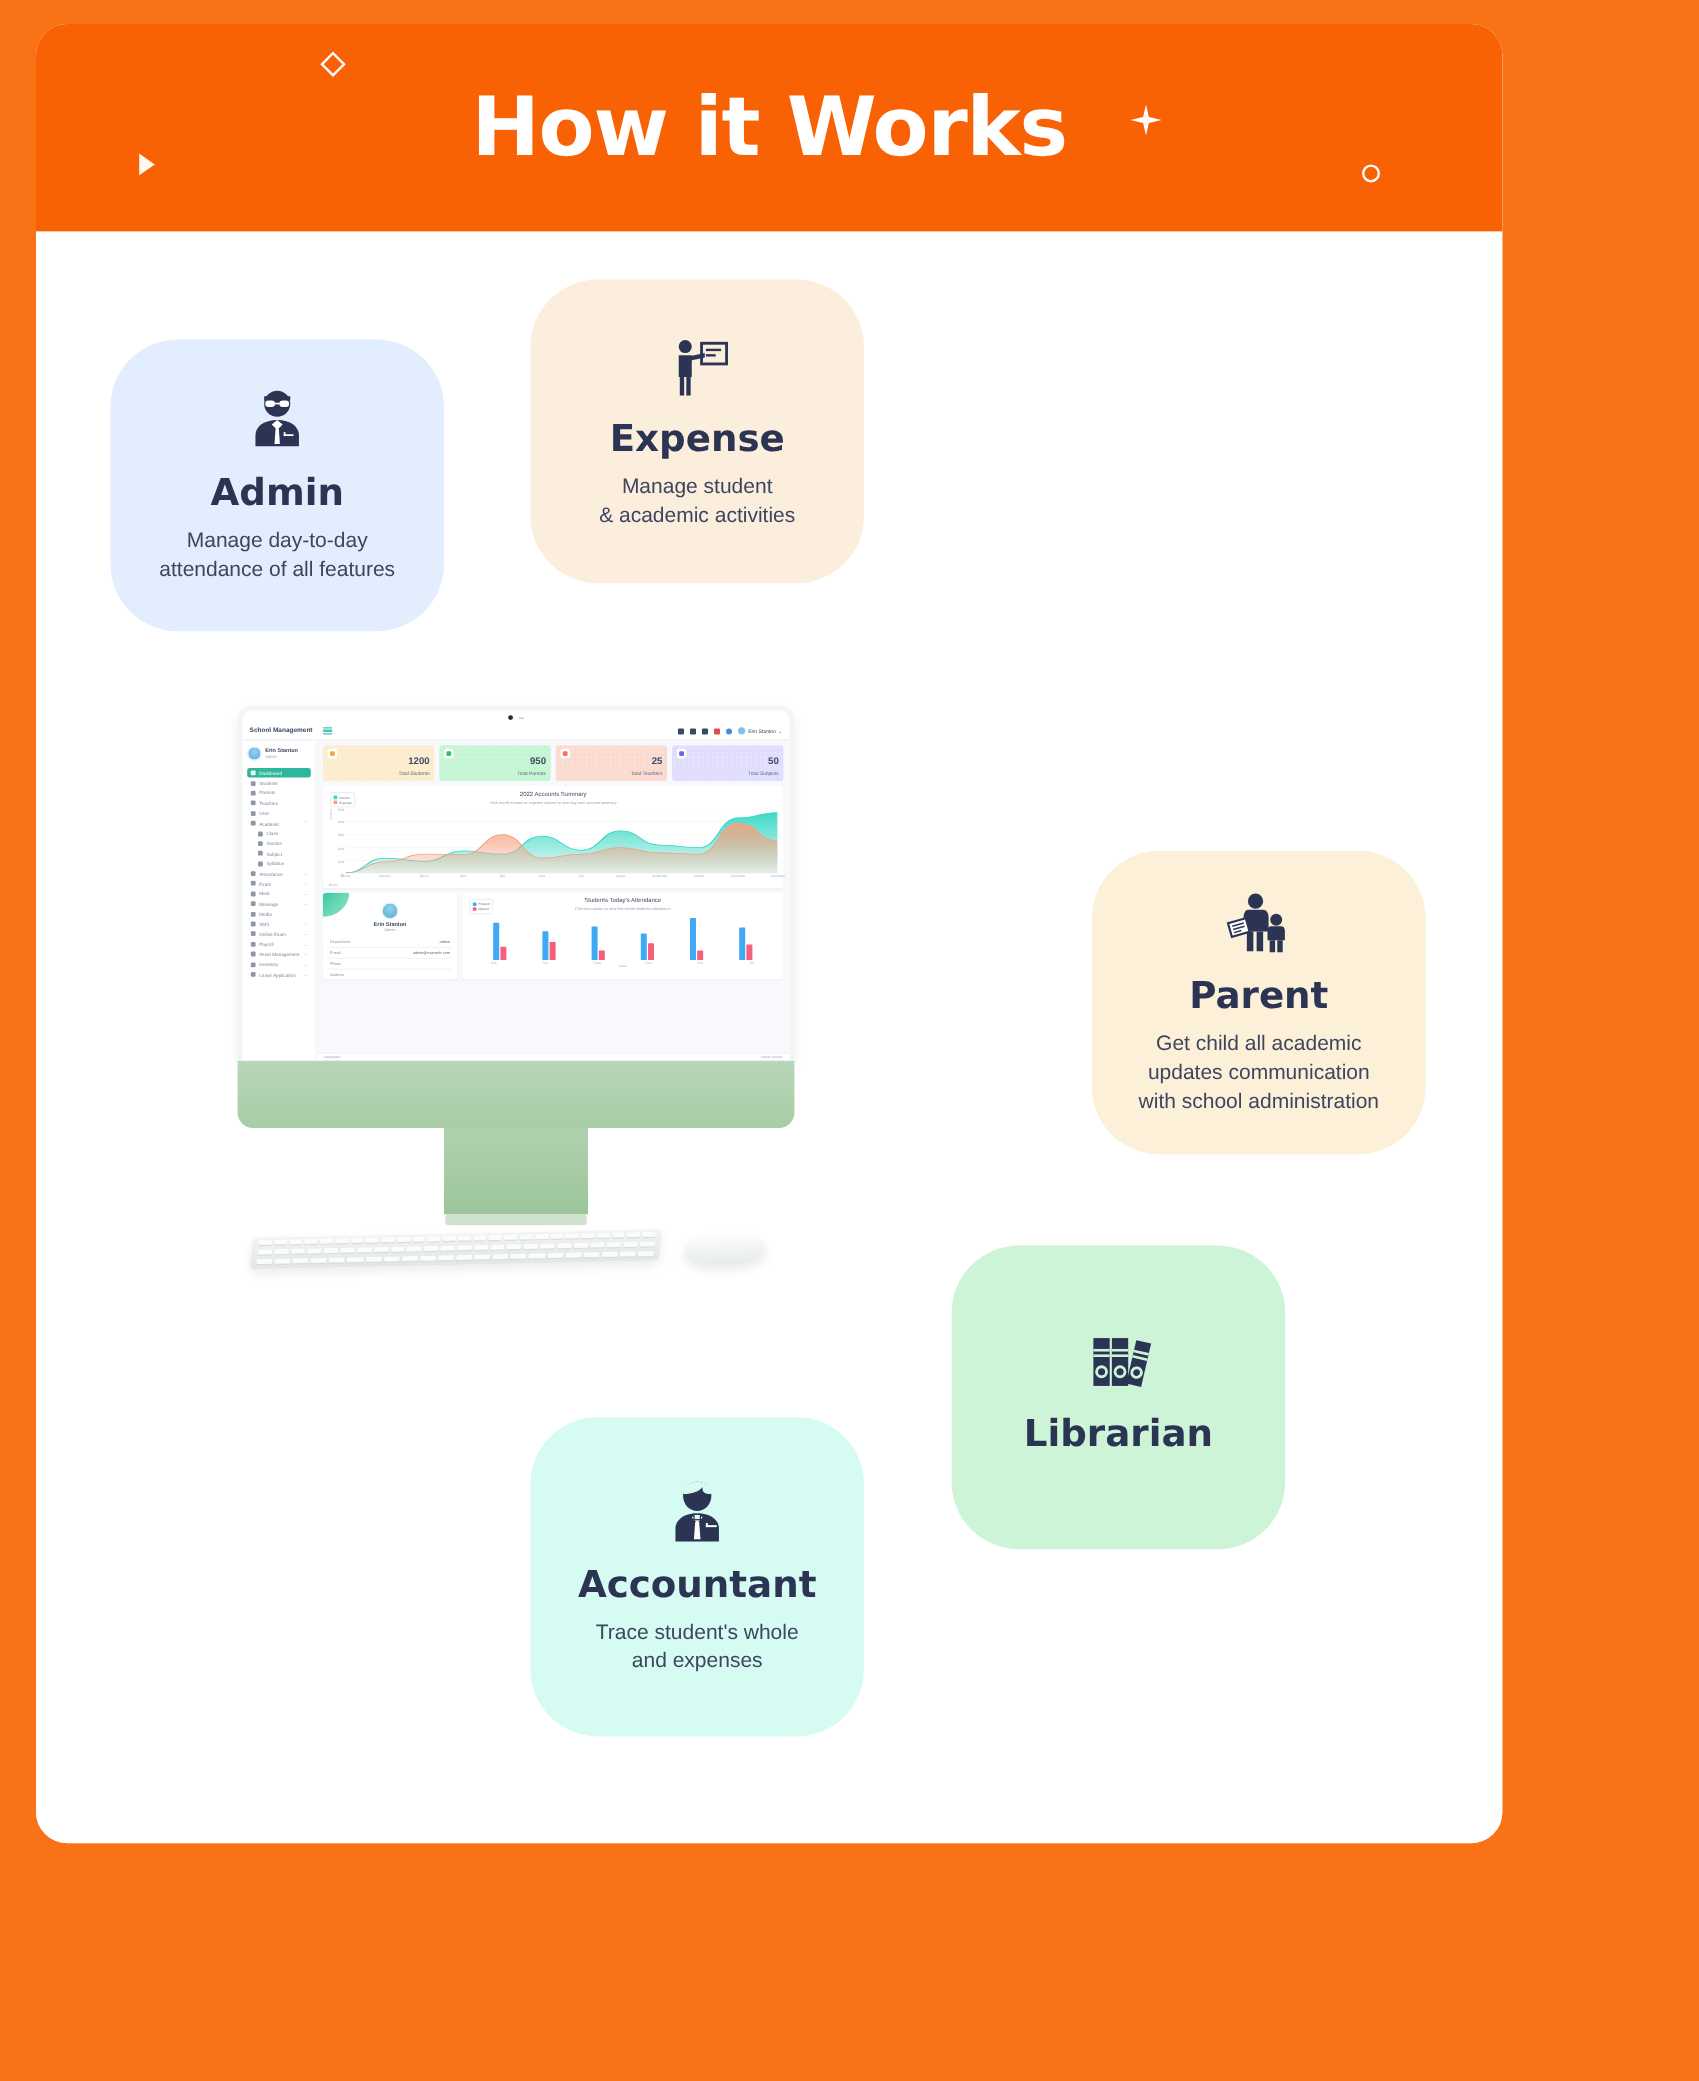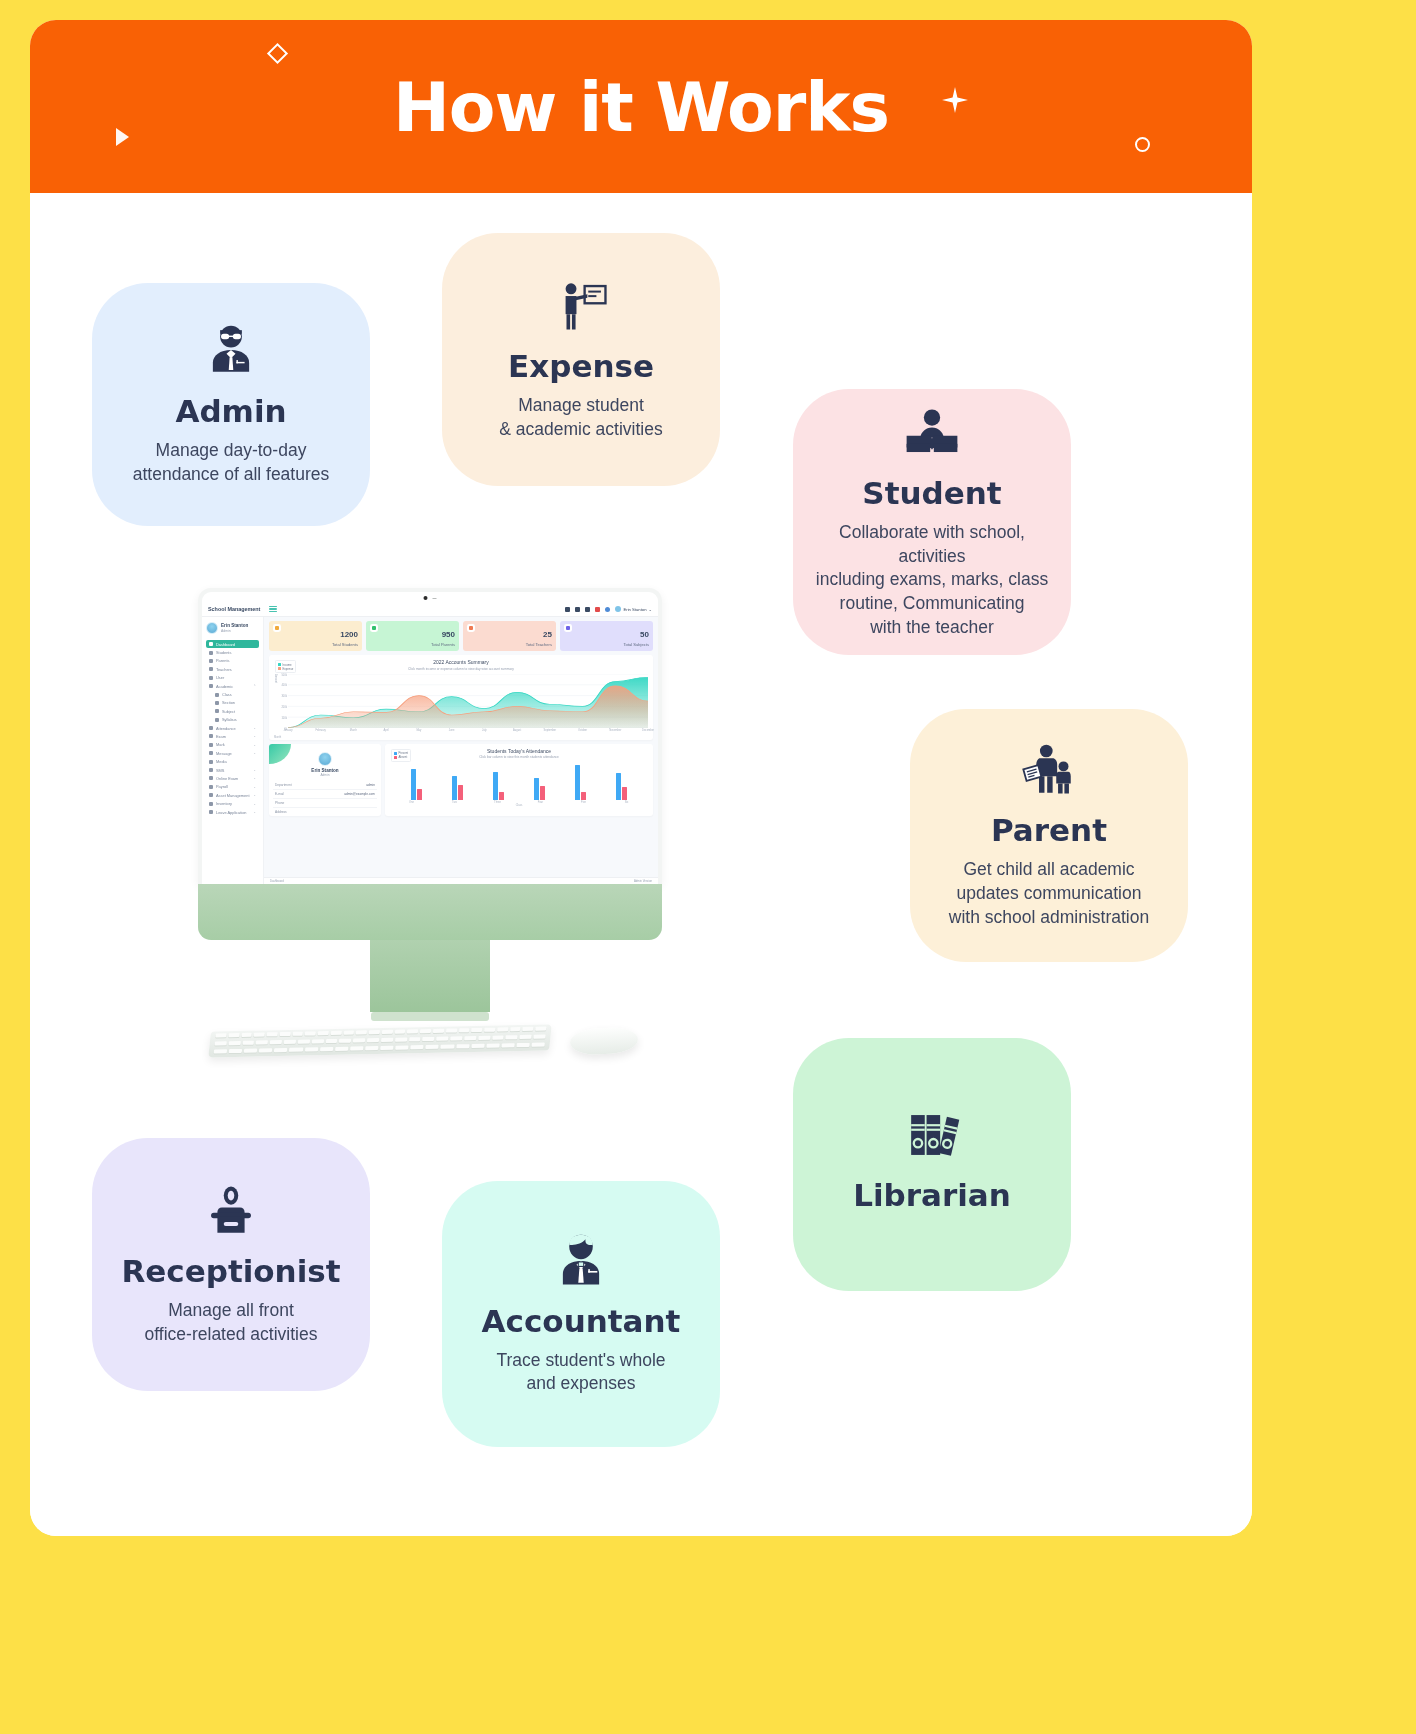--- a/index.html
+++ b/index.html
@@ -4,21 +4,21 @@
 <style>
   * { box-sizing: border-box; margin: 0; padding: 0; }
   html, body {
     width: 1416px; height: 1734px;
     background: #000;
     font-family: "Liberation Sans", sans-serif;
   }
   #root {
     position: relative;
     width: 1416px; height: 1734px;
-    background: #fde047;
+    background: #f97316;
     overflow: hidden;
     padding-left: 45px;
   }
   .page {
     position: absolute;
     left: 30px; top: 20px;
     width: 1222px; height: 1516px;
     background: #ffffff;
     border-radius: 26px;
     overflow: hidden;
@@ -342,35 +342,20 @@
           <path d="M25 22l14-3v4l-14 3z" fill="#2b3553"></path>
           <rect x="36" y="10" width="23" height="19" fill="none" stroke="#2b3553" stroke-width="2.6"></rect>
           <rect x="40" y="15" width="14" height="2.2" fill="#2b3553"></rect>
           <rect x="40" y="20" width="9" height="2.2" fill="#2b3553"></rect>
         </svg>
         <div class="role-title">Expense</div>
         <div class="role-desc">Manage student
 &amp; academic activities</div>
       </div>
 
-      <div class="role-card" id="card-student">
-        <svg class="role-icon" width="58" height="58" viewBox="0 0 64 64">
-          <circle cx="32" cy="15" r="9" fill="#2b3553"></circle>
-          <path d="M32 26c-7 0-12 5-13 11h26c-1-6-6-11-13-11z" fill="#2b3553"></path>
-          <path d="M4 35h25c2 0 3 2 3 4v12c0-2-2-3-4-3H4z" fill="#2b3553"></path>
-          <path d="M60 35H35c-2 0-3 2-3 4v12c0-2 2-3 4-3h24z" fill="#2b3553"></path>
-          <rect x="4" y="44" width="26" height="9" fill="#2b3553"></rect>
-          <rect x="34" y="44" width="26" height="9" fill="#2b3553"></rect>
-        </svg>
-        <div class="role-title">Student</div>
-        <div class="role-desc">Collaborate with school, activities
-including exams, marks, class
-routine, Communicating
-with the teacher</div>
-      </div>
 
       <div class="role-card" id="card-parent">
         <svg class="role-icon" width="58" height="58" viewBox="0 0 64 64">
           <circle cx="29" cy="11" r="7" fill="#2b3553"></circle>
           <path d="M22 19h14c3 0 5 3 5 7v13H18V26c0-4 2-7 4-7z" fill="#2b3553"></path>
           <path d="M21 39h6v18h-6zM30 39h6v18h-6z" fill="#2b3553"></path>
           <circle cx="48" cy="28" r="5.5" fill="#2b3553"></circle>
           <path d="M43 34h10c2 0 3 2 3 5v8H40v-8c0-3 1-5 3-5z" fill="#2b3553"></path>
           <path d="M42 47h5v11h-5zM49 47h5v11h-5z" fill="#2b3553"></path>
           <g transform="rotate(-16 17 38)">
@@ -399,33 +384,20 @@
           <g transform="rotate(13 51 32)">
             <rect x="44" y="13" width="14" height="41" fill="#2b3553"></rect>
             <rect x="44" y="22" width="14" height="2.4" fill="#cdf4d6"></rect>
             <rect x="44" y="27" width="14" height="2.4" fill="#cdf4d6"></rect>
             <circle cx="51" cy="42" r="4.4" fill="none" stroke="#cdf4d6" stroke-width="2.6"></circle>
           </g>
         </svg>
         <div class="role-title">Librarian</div>
       </div>
 
-      <div class="role-card" id="card-receptionist">
-        <svg class="role-icon" width="58" height="58" viewBox="0 0 64 64">
-          <ellipse cx="32" cy="15" rx="8" ry="10" fill="#2b3553"></ellipse>
-          <ellipse cx="32" cy="15" rx="3.6" ry="5.4" fill="#e8e5fb"></ellipse>
-          <path d="M22 28h20c3 0 5 2 5 5v3H17v-3c0-3 2-5 5-5z" fill="#2b3553"></path>
-          <rect x="10" y="34" width="44" height="6" rx="3" fill="#2b3553"></rect>
-          <path d="M17 38h30v18H17z" fill="#2b3553"></path>
-          <rect x="24" y="44" width="16" height="4.5" rx="2.2" fill="#e8e5fb"></rect>
-        </svg>
-        <div class="role-title">Receptionist</div>
-        <div class="role-desc">Manage all front
-office-related activities</div>
-      </div>
 
       <div class="role-card" id="card-accountant">
         <svg class="role-icon" width="58" height="58" viewBox="0 0 64 64">
           <path d="M32 3c-8 0-13 6-13 13 0 8 6 14 13 14s13-6 13-14c0-7-5-13-13-13z" fill="#2b3553"></path>
           <path d="M19 14c6 1 14-1 18-6-1 6 4 7 8 6 0-7-6-11-13-11S19 7 19 14z" fill="#d6fbf2"></path>
           <path d="M32 32c-12 0-20 6-20 14v12h40V46c0-8-8-14-20-14z" fill="#2b3553"></path>
           <path d="M32 32l-5 4 5 5 5-5z" fill="#fff"></path>
           <rect x="29" y="33" width="6" height="5" fill="#d6fbf2" stroke="#2b3553" stroke-width="1.2"></rect>
           <path d="M30.2 40h3.6l1.2 16h-6z" fill="#fff"></path>
           <rect x="40" y="43" width="10" height="1.8" fill="#fff"></rect>

